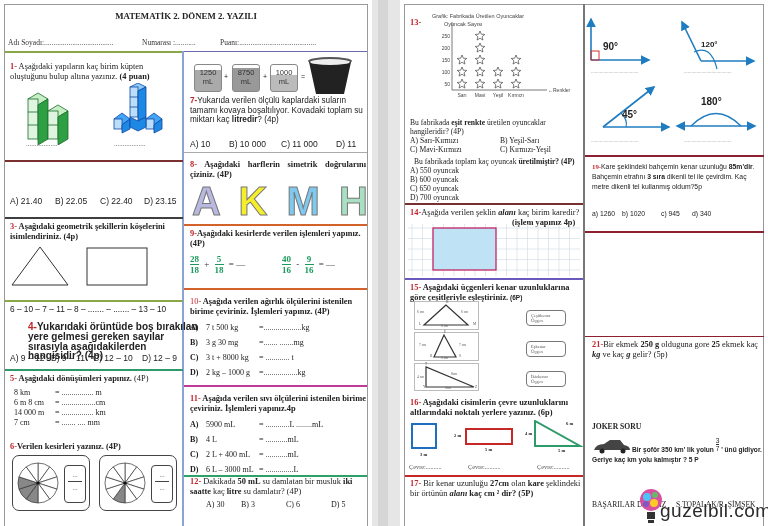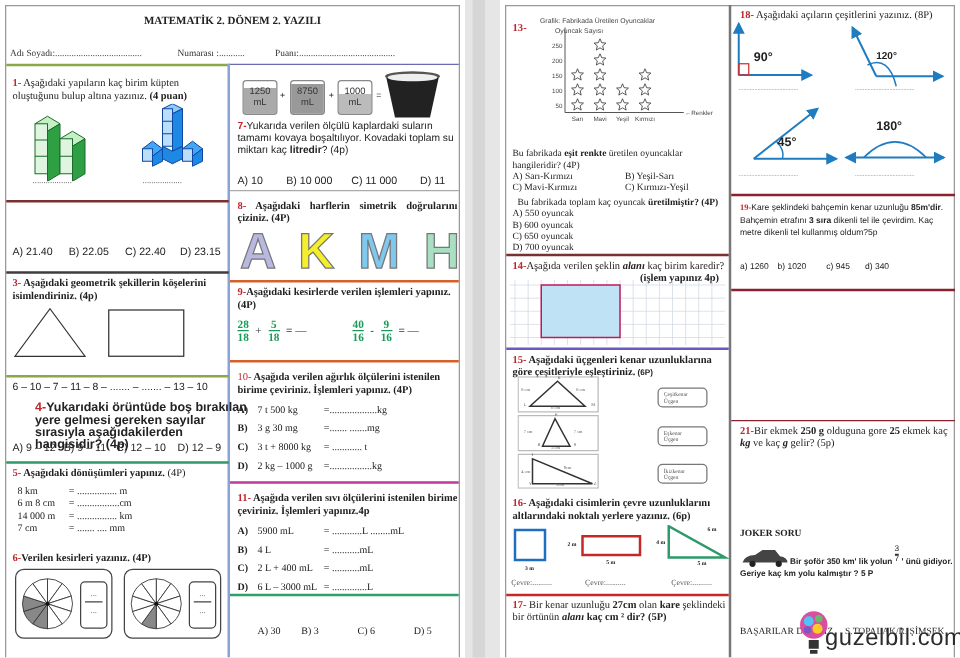--- a/index.html
+++ b/index.html
@@ -244,20 +244,23 @@
   <div class="row" style="left:259px;top:435px">=  ...........mL</div>
   <div class="row b" style="left:190px;top:450px">C)</div>
   <div class="row" style="left:206px;top:450px">2 L + 400 mL</div>
   <div class="row" style="left:259px;top:450px">=  ...........mL</div>
   <div class="row b" style="left:190px;top:465px">D)</div>
   <div class="row" style="left:206px;top:465px">6 L – 3000 mL</div>
   <div class="row" style="left:259px;top:465px">= ..............L</div>
 
   <div class="hl" style="left:184px;top:475px;width:183px;background:#2ea06a"></div>
 
+  <div class="abs q" style="left:190px;top:477px;width:176px">
+    <span class="num">12-</span><span> Dakikada </span><span class="b">50 mL</span><span> su damlatan bir musluk </span><span class="b">iki saatte</span><span> kaç </span><span class="b u">litre</span><span> su damlatır? (4P)</span>
+  </div>
   <div class="row" style="left:206px;top:500px">A) 30</div>
   <div class="row" style="left:241px;top:500px">B) 3</div>
   <div class="row" style="left:286px;top:500px">C) 6</div>
   <div class="row" style="left:331px;top:500px">D) 5</div>
 </div>
 
 <div class="abs" style="left:372px;top:0;width:28px;height:526px;background:#e6e6e6">
   <div class="abs" style="left:6px;top:0;width:10px;height:526px;background:#d6d6d6"></div>
 </div>
 
@@ -401,23 +404,20 @@
   <div class="row" style="left:9px;top:463px;font-size:6.3px;color:#555">Çevre:..........</div>
   <div class="row" style="left:68px;top:463px;font-size:6.3px;color:#555">Çevre:..........</div>
   <div class="row" style="left:137px;top:463px;font-size:6.3px;color:#555">Çevre:..........</div>
 
   <div class="hl" style="left:5px;top:475px;width:178px;height:1.5px;background:#c62828"></div>
 
   <div class="abs q" style="left:10px;top:479px;width:172px">
     <span class="num">17-</span><span> Bir kenar uzunluğu </span><span class="b">27cm</span><span> olan </span><span class="b u">kare</span><span> şeklindeki bir örtünün </span><span class="b u" style="font-style:italic">alanı</span><span class="b">  kaç cm ² dir? (5P)</span>
   </div>
 
-  <div class="abs q" style="left:192px;top:7px;width:170px">
-    <span class="num">18-</span><span> Aşağıdaki açıların çeşitlerini yazınız. (8P)</span>
-  </div>
   <svg class="abs" style="left:186px;top:14px" width="178" height="140">
     <defs>
         <marker id="ar" markerWidth="6" markerHeight="6" refX="5" refY="3" orient="auto">
           <path d="M0,0 L6,3 L0,6 Z" fill="#1f7cc0"></path>
         </marker>
       </defs>
     <g stroke="#1f7cc0" stroke-width="1.6" fill="none">
       <line x1="5" y1="46" x2="5" y2="5" marker-end="url(#ar)"></line>
         <line x1="5" y1="46" x2="63" y2="46" marker-end="url(#ar)"></line>
       <rect x="5" y="37" width="8" height="9" stroke="#d32f2f" stroke-width="1"></rect>

